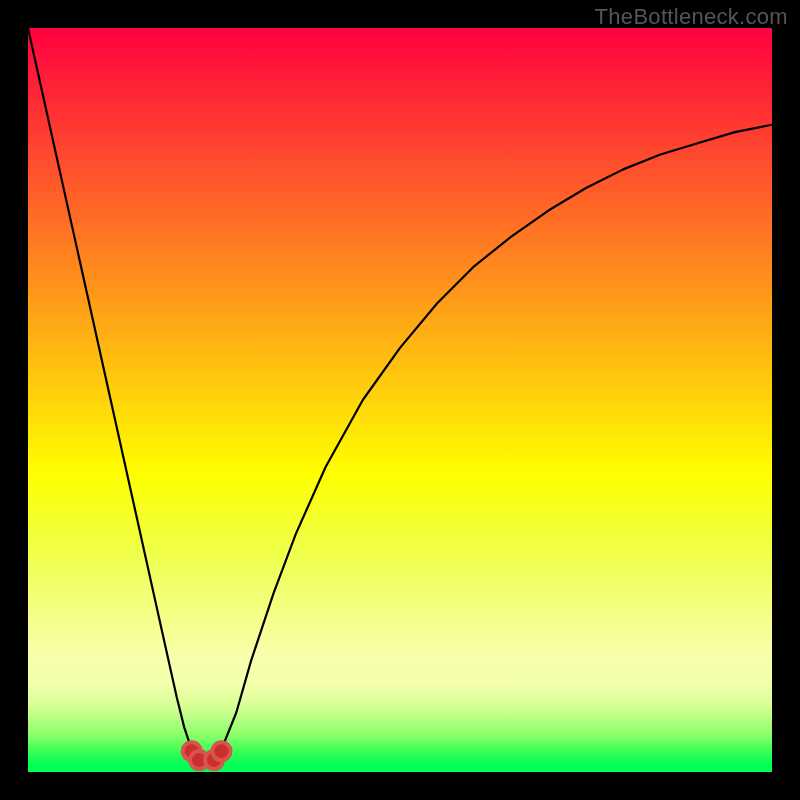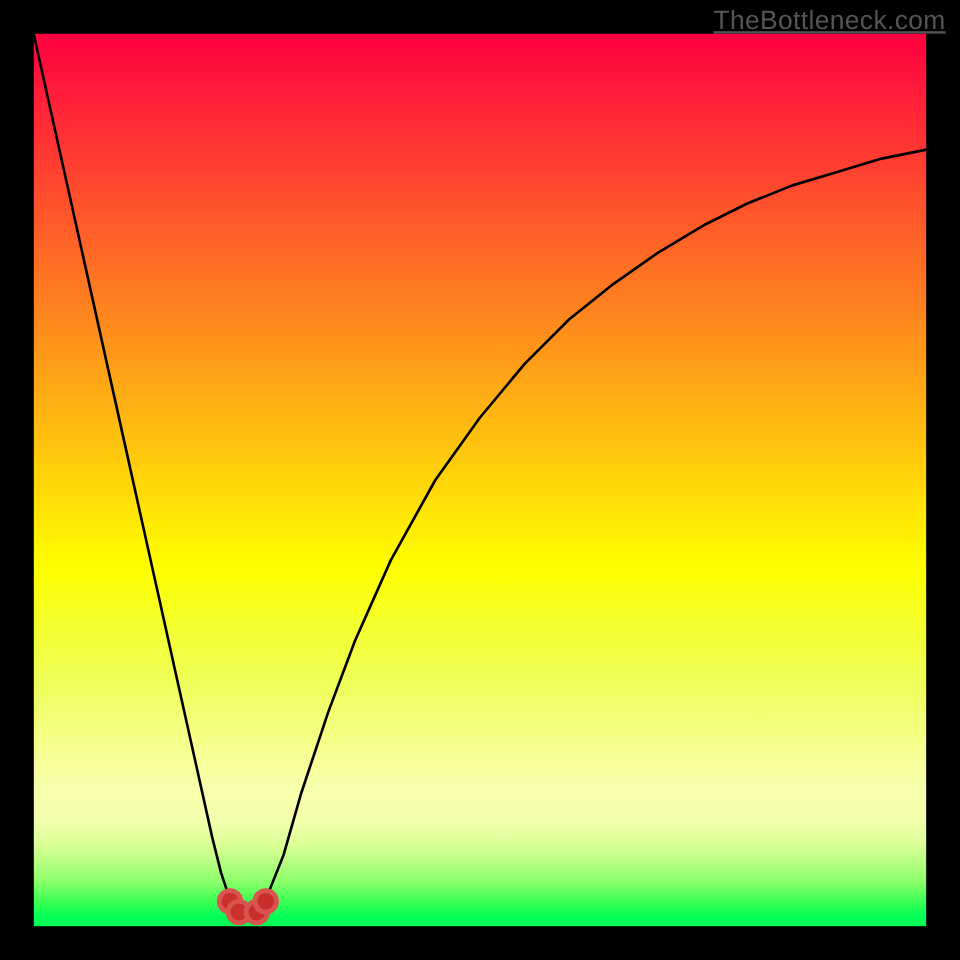--- a/index.html
+++ b/index.html
@@ -55,21 +55,20 @@
   }
   .watermark {
     position: absolute;
     top: 4px;
     right: 12px;
     color: #555;
     font-size: 22px;
     font-weight: 500;
     letter-spacing: 0.3px;
     user-select: none;
-    text-decoration: underline;
   }
   svg.curve {
     position: absolute;
     left: 0; top: 0;
     width: 744px; height: 744px;
   }
 </style>
 </head>
 <body>
 

